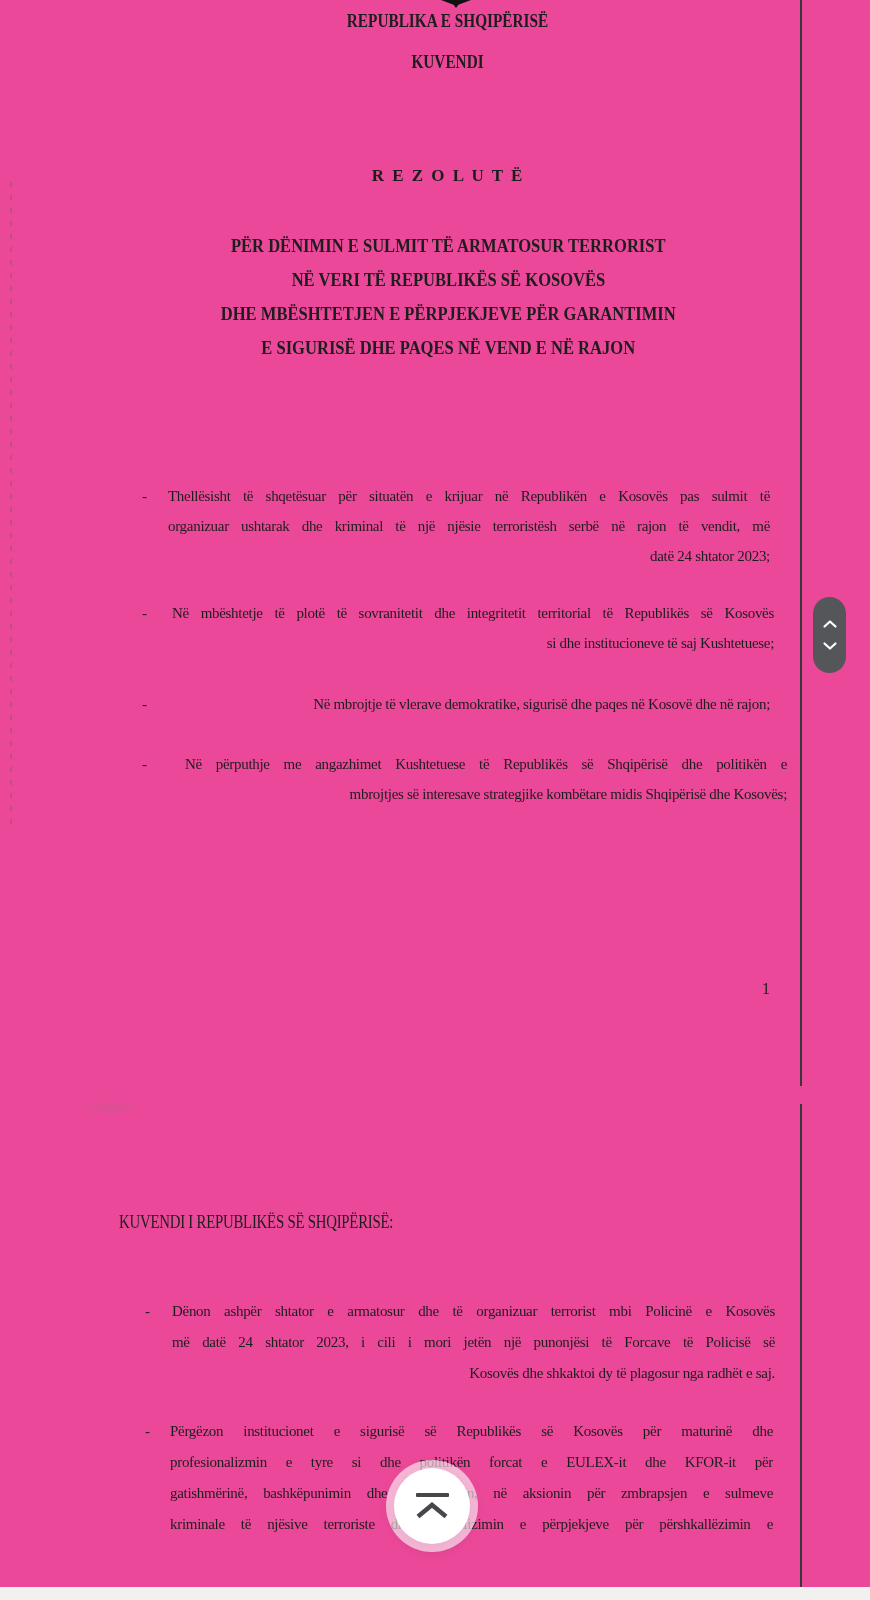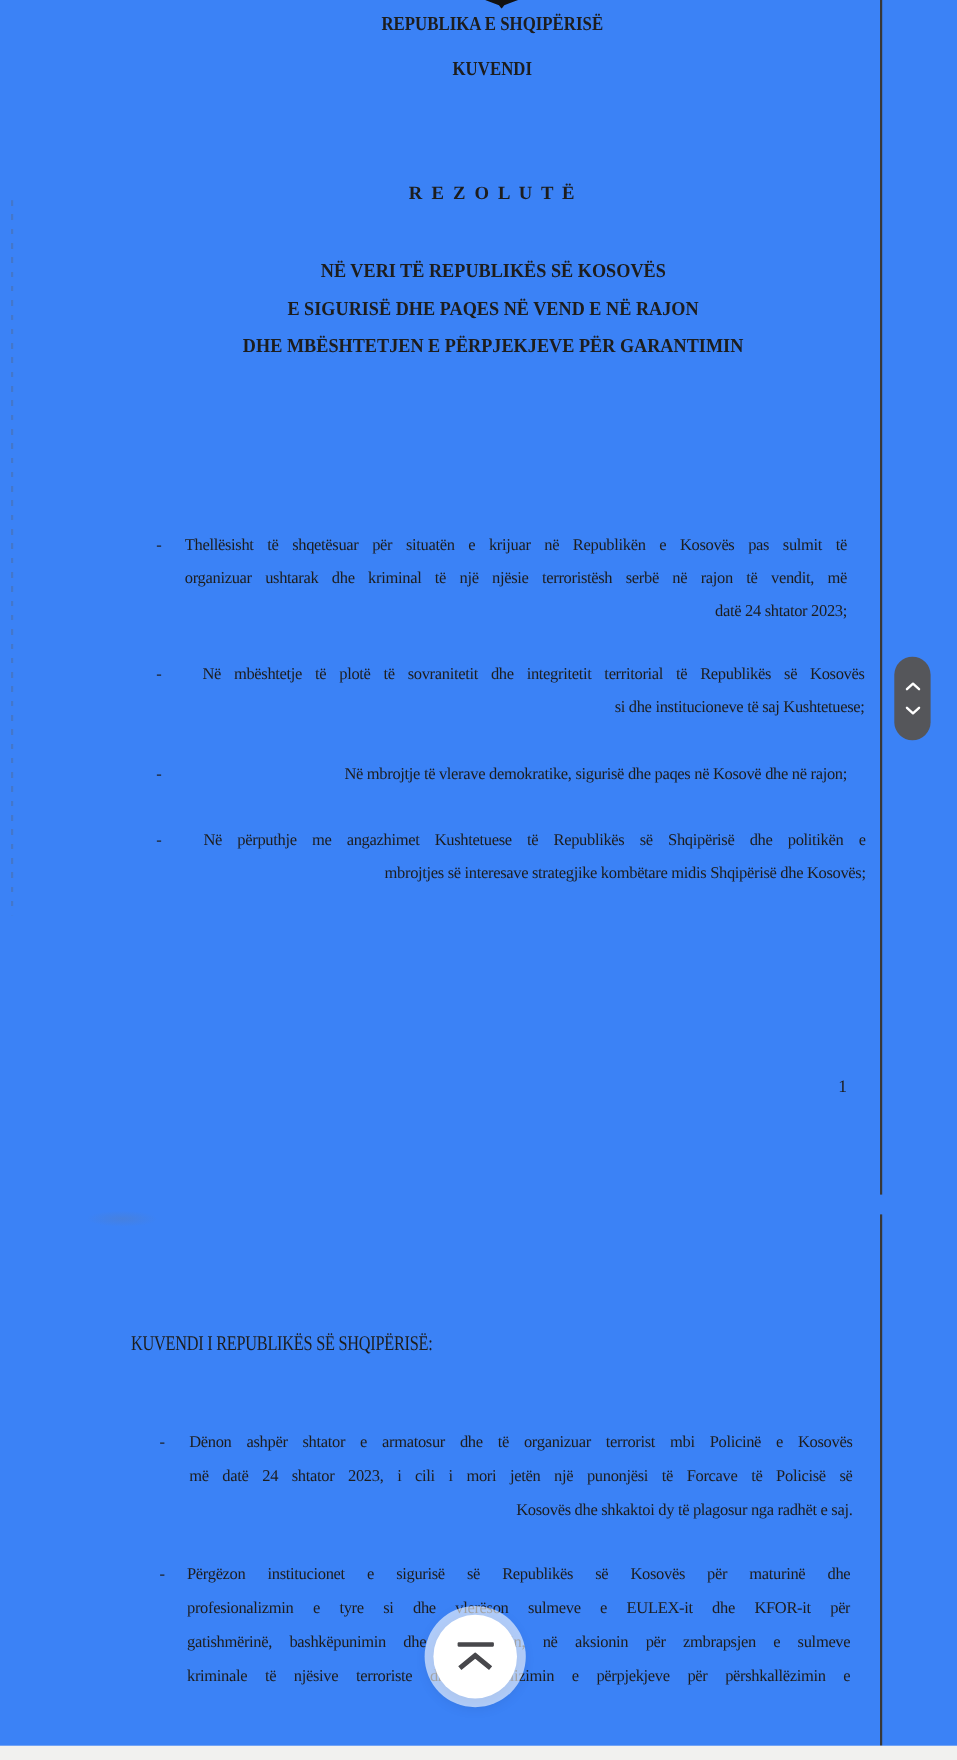--- a/index.html
+++ b/index.html
@@ -1,19 +1,19 @@
 <!DOCTYPE html>
 <html><head>
 <meta charset="utf-8">
 <style>
   html,body{margin:0;padding:0;}
   .viewport{
     position:relative;
     width:870px;height:1600px;
-    background:#3b82f6;
+    background:#ec4899;
     overflow:hidden;
     font-family:"Liberation Serif","DejaVu Serif",serif;
     color:#1d1d1d;
   }
   .abs{position:absolute;}
   
   .hrow{position:absolute;left:148px;width:600px;text-align:center;white-space:nowrap;}
   .bold{font-weight:bold;}
   .fs18{font-size:18px;}
   .fs19{font-size:19px;}
@@ -75,34 +75,35 @@
   <div class="vline" style="left:800px;top:0;height:1086px;"></div>
 
   <div class="vline" style="left:800px;top:1104px;height:483px;"></div>
 
   <div class="hrow fs18 bold" style="top:11px;"><span class="cx">REPUBLIKA E SHQIPËRISË</span></div>
   <div class="hrow title-row" style="top:166px;"><span>R E Z O L U T Ë</span></div>
 
   <div class="hrow fs18 bold" style="top:52px;"><span class="cx">KUVENDI</span></div>
 
   <div class="abs" style="left:98px;top:229px;width:700px;">
+    <div class="subline"><span class="cx92">PËR DËNIMIN E SULMIT TË ARMATOSUR TERRORIST</span></div>
     <div class="subline"><span class="cx92">NË VERI TË REPUBLIKËS SË KOSOVËS</span></div>
+    <div class="subline"><span class="cx92">DHE MBËSHTETJEN E PËRPJEKJEVE PËR GARANTIMIN</span></div>
     <div class="subline"><span class="cx92">E SIGURISË DHE PAQES NË VEND E NË RAJON</span></div>
-    <div class="subline"><span class="cx92">DHE MBËSHTETJEN E PËRPJEKJEVE PËR GARANTIMIN</span></div>
   </div>
 
   <div class="dash lh30" style="left:142px;top:481px;">-</div>
   <div class="para" style="left:168px;top:481px;width:602px;">
     <div class="jline lh30">Thellësisht të shqetësuar për situatën e krijuar në Republikën e Kosovës pas sulmit të</div>
     <div class="jline lh30">organizuar ushtarak dhe kriminal të një njësie terroristësh serbë në rajon të vendit, më</div>
     <div class="lline lh30">datë 24 shtator 2023;</div>
   </div>
 
   <div class="dash lh30" style="left:142px;top:598px;">-</div>
-  <div class="para" style="left:184px;top:598px;width:602px;">
+  <div class="para" style="left:172px;top:598px;width:602px;">
     <div class="jline lh30">Në mbështetje të plotë të sovranitetit dhe integritetit territorial të Republikës së Kosovës</div>
     <div class="lline lh30">si dhe institucioneve të saj Kushtetuese;</div>
   </div>
 
   <div class="dash lh30" style="left:142px;top:689px;">-</div>
   <div class="para" style="left:168px;top:689px;width:602px;">
     <div class="lline lh30">Në mbrojtje të vlerave demokratike, sigurisë dhe paqes në Kosovë dhe në rajon;</div>
   </div>
 
   <div class="dash lh30" style="left:142px;top:749px;">-</div>
@@ -118,21 +119,21 @@
   <div class="dash lh31" style="left:145px;top:1296px;">-</div>
   <div class="para" style="left:172px;top:1296px;width:603px;">
     <div class="jline lh31">Dënon ashpër shtator e armatosur dhe të organizuar terrorist mbi Policinë e Kosovës</div>
     <div class="jline lh31">më datë 24 shtator 2023, i cili i mori jetën një punonjësi të Forcave të Policisë së</div>
     <div class="lline lh31">Kosovës dhe shkaktoi dy të plagosur nga radhët e saj.</div>
   </div>
 
   <div class="dash lh31" style="left:145px;top:1416px;">-</div>
   <div class="para" style="left:170px;top:1416px;width:603px;">
     <div class="jline lh31">Përgëzon institucionet e sigurisë së Republikës së Kosovës për maturinë dhe</div>
-    <div class="jline lh31">profesionalizmin e tyre si dhe vlerëson sulmeve e EULEX-it dhe KFOR-it për</div>
+    <div class="jline lh31">profesionalizmin e tyre si dhe politikën forcat e EULEX-it dhe KFOR-it për</div>
     <div class="jline lh31">gatishmërinë, bashkëpunimin dhe koordinimin, në aksionin për zmbrapsjen e sulmeve</div>
     <div class="jline lh31">kriminale të njësive terroriste dhe neutralizimin e përpjekjeve për përshkallëzimin e</div>
   </div>
 
   <div class="scroll-pill">
     <button class="pill-btn">
       <svg width="16" height="10" viewBox="0 0 16 10">
         <polyline points="2.5,7.5 8,2.5 13.5,7.5" fill="none" stroke="#ffffff" stroke-width="2.2" stroke-linecap="round" stroke-linejoin="round"></polyline>
       </svg>
     </button>

